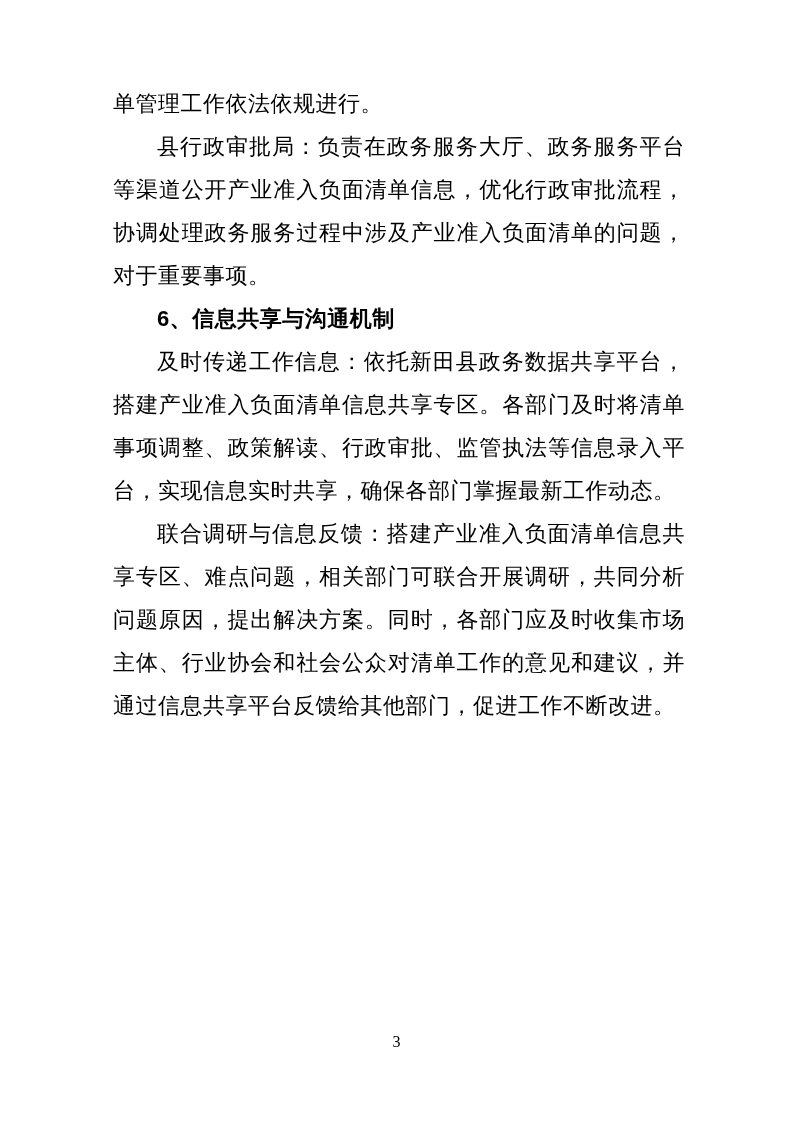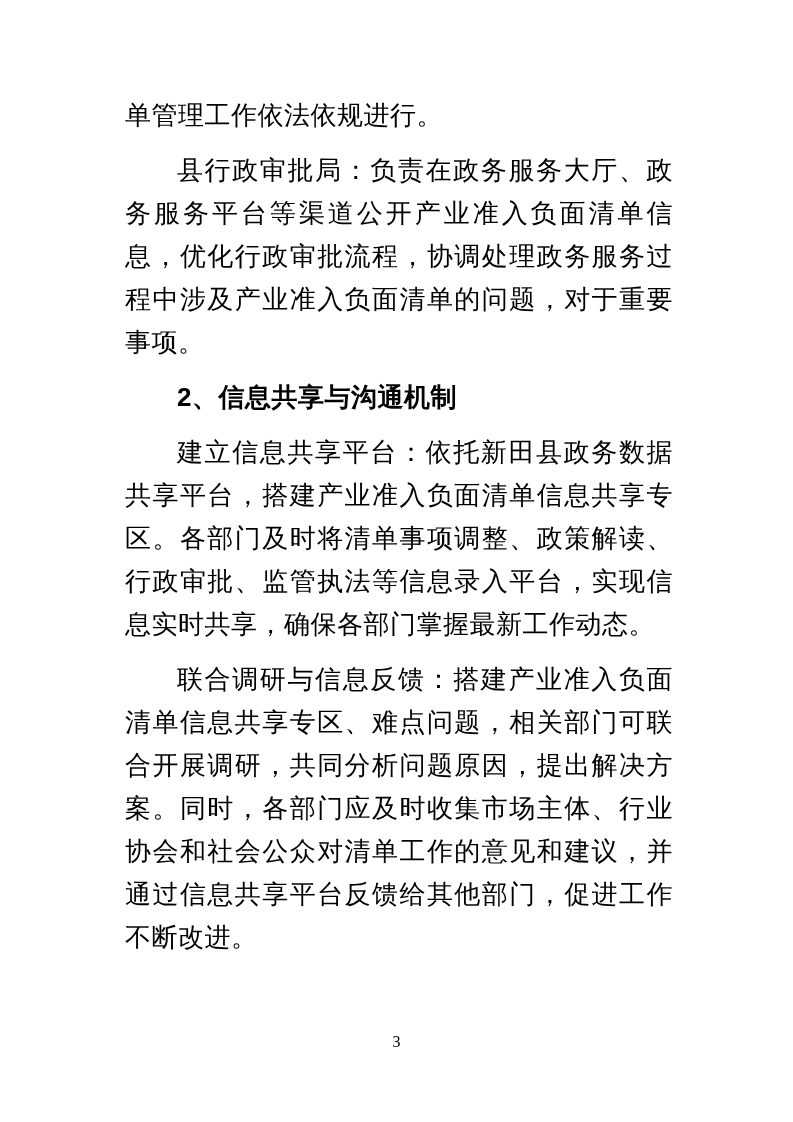--- a/index.html
+++ b/index.html
@@ -16,23 +16,23 @@
     font-family: "Liberation Serif", "DejaVu Serif", serif;
     overflow: hidden;
   }
   .content {
     position: absolute;
     left: 113px;
     top: 82px;
     width: 572px;
   }
   .content p {
-    margin: 12px;
+    margin: 0;
     padding: 0;
-    font-size: 26px;
+    font-size: 22px;
     line-height: 43px;
     text-align: justify;
     text-indent: 2em;
     letter-spacing: 0.5px;
   }
   .content p.continuation {
     text-indent: 0;
   }
   .content p.heading {
     font-weight: bold;
@@ -51,18 +51,18 @@
     font-family: "Liberation Serif", "DejaVu Serif", serif;
   }
 </style>
 </head>
 <body>
 
 <div class="page">
   <div class="content">
     <p class="continuation">单管理工作依法依规进行。</p>
     <p class="body">县行政审批局：负责在政务服务大厅、政务服务平台等渠道公开产业准入负面清单信息，优化行政审批流程，协调处理政务服务过程中涉及产业准入负面清单的问题，对于重要事项。</p>
-    <p class="heading">2、信息共享与沟通机制</p>
-    <p class="body">建立信息共享平台：依托新田县政务数据共享平台，搭建产业准入负面清单信息共享专区。各部门及时将清单事项调整、政策解读、行政审批、监管执法等信息录入平台，实现信息实时共享，确保各部门掌握最新工作动态。</p>
+    <p class="heading">6、信息共享与沟通机制</p>
+    <p class="body">及时传递工作信息：依托新田县政务数据共享平台，搭建产业准入负面清单信息共享专区。各部门及时将清单事项调整、政策解读、行政审批、监管执法等信息录入平台，实现信息实时共享，确保各部门掌握最新工作动态。</p>
     <p class="body">联合调研与信息反馈：搭建产业准入负面清单信息共享专区、难点问题，相关部门可联合开展调研，共同分析问题原因，提出解决方案。同时，各部门应及时收集市场主体、行业协会和社会公众对清单工作的意见和建议，并通过信息共享平台反馈给其他部门，促进工作不断改进。</p>
   </div>
   <div class="page-number">3</div>
 </div>
 
 </body></html>

